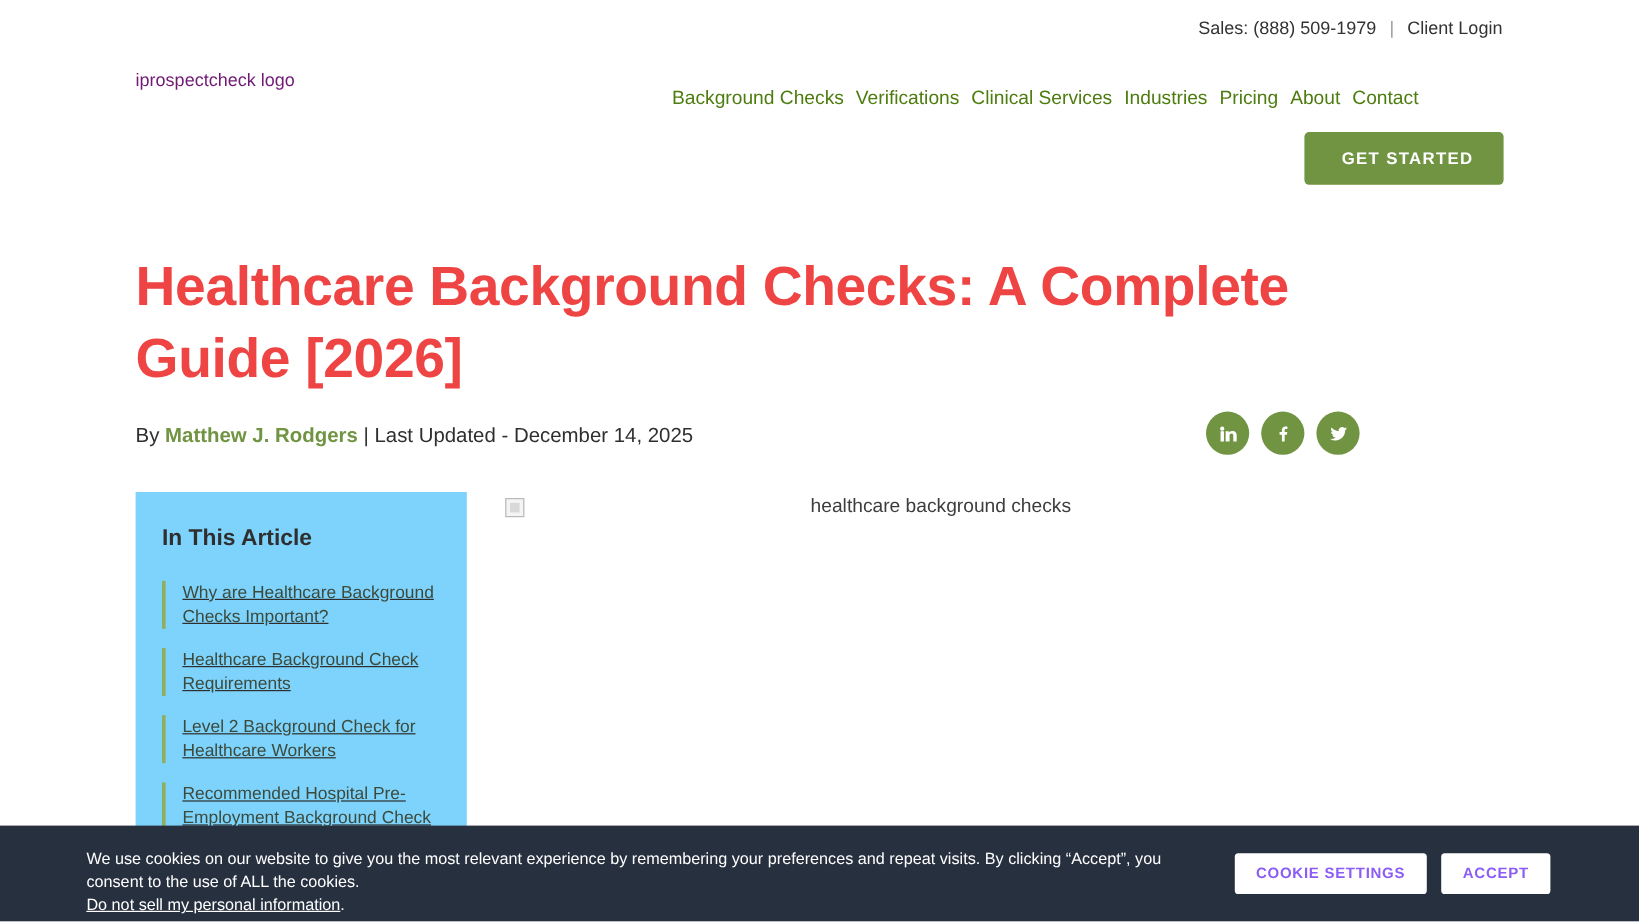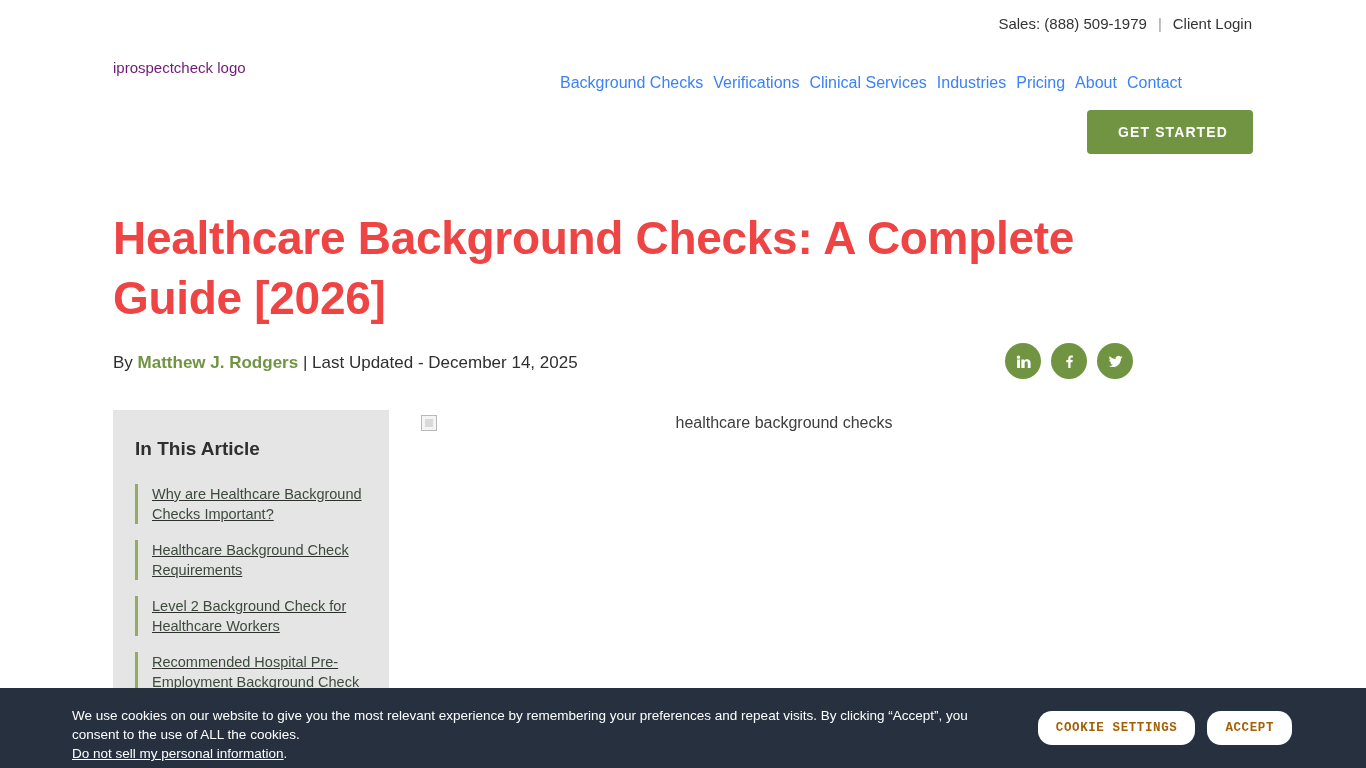--- a/index.html
+++ b/index.html
@@ -72,21 +72,21 @@
   .mainnav {
     position: absolute;
     left: 555px;
     top: 28px;
     display: flex;
     align-items: baseline;
     gap: 0;
     font-size: 16px;
   }
   .mainnav a {
-    color: #3b82f6;
+    color: #4d7c0f;
     text-decoration: none;
     padding: 0 5px;
     white-space: nowrap;
   }
 
   .cta-wrap {
     position: absolute;
     right: 113px;
     top: 64px;
   }
@@ -158,21 +158,21 @@
   }
   .social svg { display: block; }
 
   
   .toc {
     position: absolute;
     left: 113px;
     top: 410px;
     width: 276px;
     height: 290px;
-    background: #e5e5e5;
+    background: #7dd3fc;
     padding: 28px 22px 0 22px;
     overflow: hidden;
   }
   .toc h3 {
     margin: 0 0 24px 0;
     font-size: 19px;
     font-weight: bold;
     color: #2f2f2f;
   }
   .toc ul {
@@ -254,30 +254,30 @@
   }
   .cookie .btns {
     position: absolute;
     right: 74px;
     top: 23px;
     display: flex;
     gap: 12px;
   }
   .cookie .cbtn {
     background: #ffffff;
-    color: #a16207;
+    color: #8b5cf6;
     border: none;
-    border-radius: 14px;
+    border-radius: 3px;
     font-size: 12.5px;
     font-weight: bold;
     letter-spacing: 0.6px;
     padding: 0 18px;
     height: 34px;
     cursor: pointer;
-    font-family: Liberation Mono, monospace;
+    font-family: Liberation Sans, sans-serif;
     white-space: nowrap;
   }
 </style>
 </head>
 <body>
 
 <div class="page">
 
   <div class="topbar">
     <span class="sales">Sales: (888) 509-1979</span>

